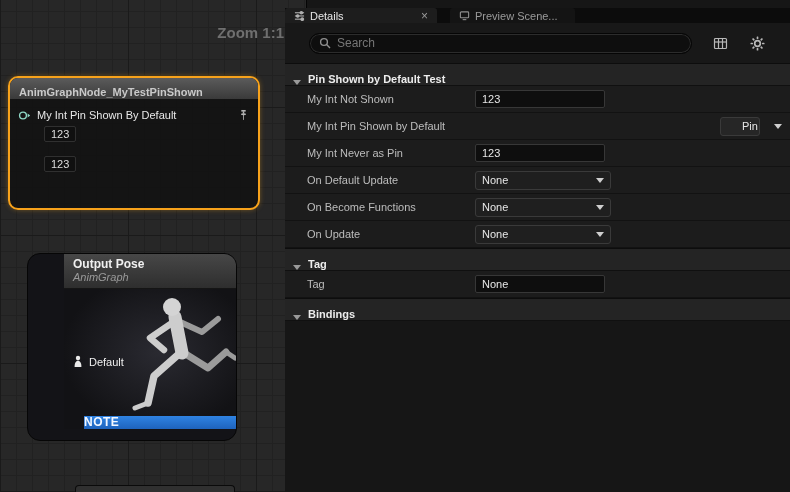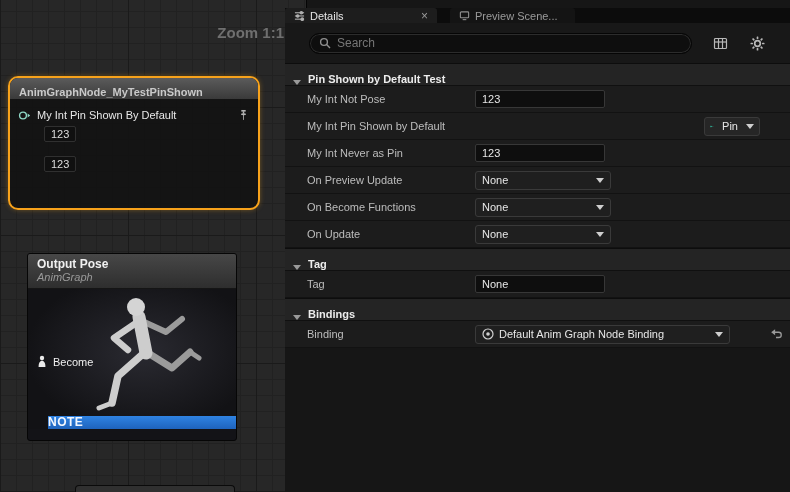--- a/index.html
+++ b/index.html
@@ -40,22 +40,23 @@
   .pin-value-box {
     display:inline-block; margin:3px 0 0 26px; padding:0 6px; height:16px;
     line-height:15px; background:#101010; border:1px solid #303030;
     border-radius:2px; color:#dcdcdc; font-size:11px;
   }
   .pin-group + .pin-group { margin-top:11px; }
 
   
   .node-output {
     position:absolute; left:27px; top:253px; width:210px; height:188px;
-    border:1px solid #060606; border-radius:3px; overflow:hidden;
+    border:1px solid #060606; border-radius:13px; overflow:hidden;
     background:#131317;
+    padding-left:36px;
   }
   .node-output .node-header2 {
     padding:3px 9px 4px 9px; background:linear-gradient(#474747,#2e2e2e);
     border-bottom:1px solid #151515;
   }
   .out-title { color:#f0f0f0; font-size:12px; font-weight:bold; line-height:14px; }
   .out-subtitle { color:#9a9a9a; font-size:11px; font-style:italic; line-height:13px; }
   .node-output .preview-body {
     position:relative; height:140px;
     background:radial-gradient(ellipse at 55% 45%, #2a2a31 0%, #121215 72%);
@@ -117,23 +118,23 @@
   .field { width:130px; height:18px; background:#0e0e0e; border:1px solid #373737;
     border-radius:2px; color:#e6e6e6; font-size:11px; line-height:16px;
     padding:0 6px; }
   .dropdown { width:136px; height:19px; background:#1f1f1f; border:1px solid #3a3a3a;
     border-radius:3px; display:flex; align-items:center; padding:0 6px;
     color:#e6e6e6; font-size:11px; gap:5px; }
   .dropdown .dd-caret { margin-left:auto; width:0; height:0;
     border-left:4px solid transparent; border-right:4px solid transparent;
     border-top:5px solid #cfcfcf; }
   .dropdown.wide { width:255px; }
-  .pin-combo { margin-left:auto; width:56px; height:19px; background:#262626;
+  .pin-combo { margin-left:auto; width:40px; height:19px; background:#262626;
     border:1px solid #3a3a3a; border-radius:3px; display:flex; align-items:center;
-    padding:0 5px; gap:8px; color:#e6e6e6; font-size:11px; }
+    padding:0 5px; gap:16px; color:#e6e6e6; font-size:11px; }
   .pin-combo .dd-caret { margin-left:auto; width:0; height:0;
     border-left:4px solid transparent; border-right:4px solid transparent;
     border-top:5px solid #cfcfcf; }
   .bind-reset { position:absolute; right:7px; top:50%; transform:translateY(-50%); }
   .details-rest { flex:1; background:#161616; }
 </style>
 </head>
 <body>
 
 <div id="app">
@@ -186,21 +187,21 @@
             <polyline points="78,62 52,85 46,112" stroke-width="7.5"></polyline>
             <line x1="46" y1="112" x2="33" y2="117" stroke-width="5"></line>
           </g>
           <circle cx="70" cy="16" r="9" fill="#d4d4d4"></circle>
         </svg>
         <div class="result-pin">
           <svg width="12" height="13" viewBox="0 0 12 13">
             <circle cx="6" cy="3" r="2.2" fill="#eaeaea"></circle>
             <path d="M6 5.6 C3 6.6 2.6 9.4 2.6 12 L9.4 12 C9.4 9.4 9 6.6 6 5.6 Z" fill="#eaeaea"></path>
           </svg>
-          <span>Become</span>
+          <span>Default</span>
         </div>
         <div class="note-bar">NOTE</div>
       </div>
     </div>
 
     <div class="node-fragment"></div>
   </div>
 
   <div class="details-panel">
 
@@ -261,21 +262,21 @@
           </g>
         </svg>
       </div>
     </div>
 
     <div class="category-header">
       <span class="caret-down"></span>
       <span class="cat-title">Pin Shown by Default Test</span>
     </div>
     <div class="prop-row">
-      <div class="prop-label">My Int Not Pose</div>
+      <div class="prop-label">My Int Not Shown</div>
       <div class="prop-value">
         <div class="field">123</div>
       </div>
     </div>
     <div class="prop-row">
       <div class="prop-label">My Int Pin Shown by Default</div>
       <div class="prop-value">
         <div class="pin-combo">
           <svg width="13" height="13" viewBox="0 0 16 16">
             <g fill="#35d0b0" transform="rotate(-90 8 8)">
@@ -291,21 +292,21 @@
       </div>
     </div>
     <div class="prop-row">
       <div class="prop-label">My Int Never as Pin</div>
       <div class="prop-value">
         <div class="field">123</div>
       </div>
     </div>
 
     <div class="prop-row">
-      <div class="prop-label">On Preview Update</div>
+      <div class="prop-label">On Default Update</div>
       <div class="prop-value">
         <div class="dropdown">
           <span>None</span>
           <span class="dd-caret"></span>
         </div>
       </div>
     </div>
     <div class="prop-row">
       <div class="prop-label">On Become Functions</div>
       <div class="prop-value">
@@ -333,33 +334,16 @@
       <div class="prop-label">Tag</div>
       <div class="prop-value">
         <div class="field">None</div>
       </div>
     </div>
 
     <div class="category-header">
       <span class="caret-down"></span>
       <span class="cat-title">Bindings</span>
     </div>
-    <div class="prop-row">
-      <div class="prop-label">Binding</div>
-      <div class="prop-value">
-        <div class="dropdown wide">
-          <svg width="12" height="12" viewBox="0 0 12 12">
-            <circle cx="6" cy="6" r="5" fill="none" stroke="#d0d0d0" stroke-width="1.2"></circle>
-            <circle cx="6" cy="6" r="1.8" fill="#d0d0d0"></circle>
-          </svg>
-          <span>Default Anim Graph Node Binding</span>
-          <span class="dd-caret"></span>
-        </div>
-        <svg class="bind-reset" width="14" height="14" viewBox="0 0 16 16">
-          <path d="M5 6 h6 a3 3 0 0 1 0 6 h-3" fill="none" stroke="#9a9a9a" stroke-width="1.5"></path>
-          <path d="M7 2.5 L2.5 6 L7 9.5 Z" fill="#9a9a9a"></path>
-        </svg>
-      </div>
-    </div>
 
     <div class="details-rest"></div>
   </div>
 </div>
 
 </body></html>

